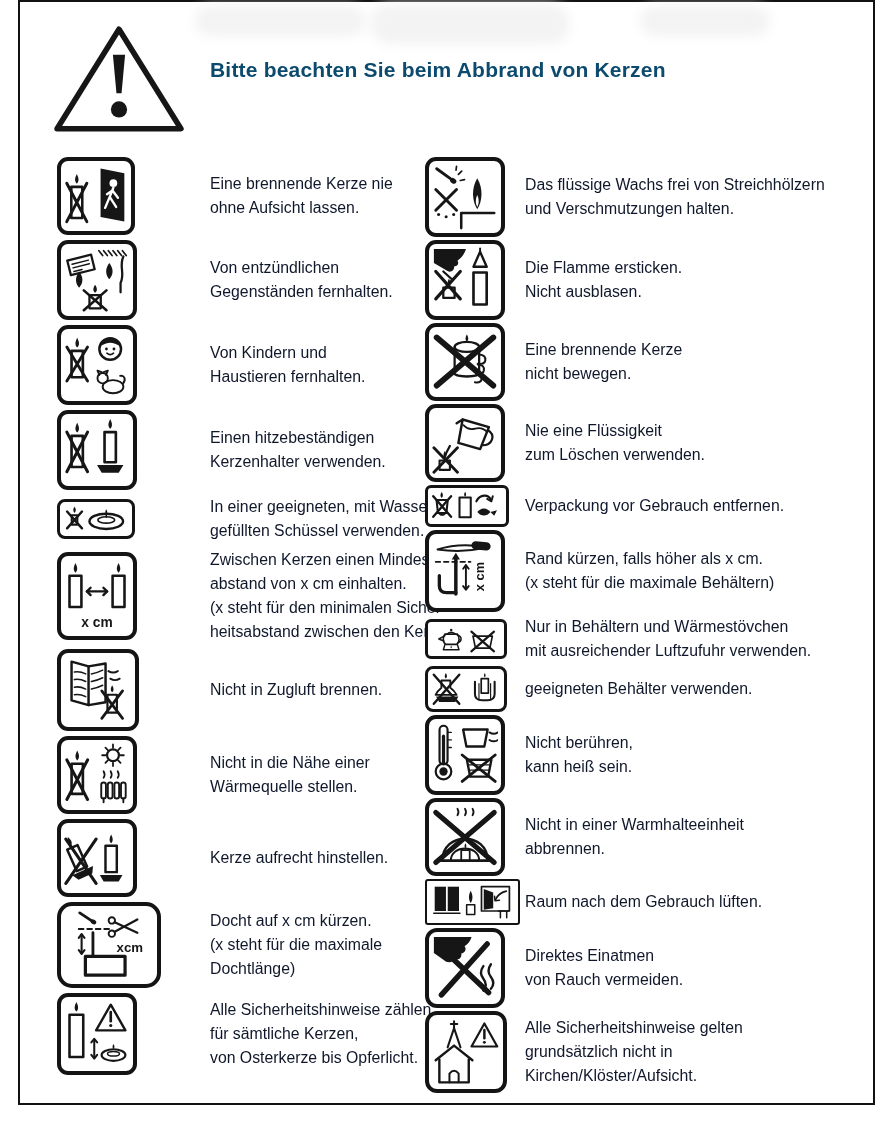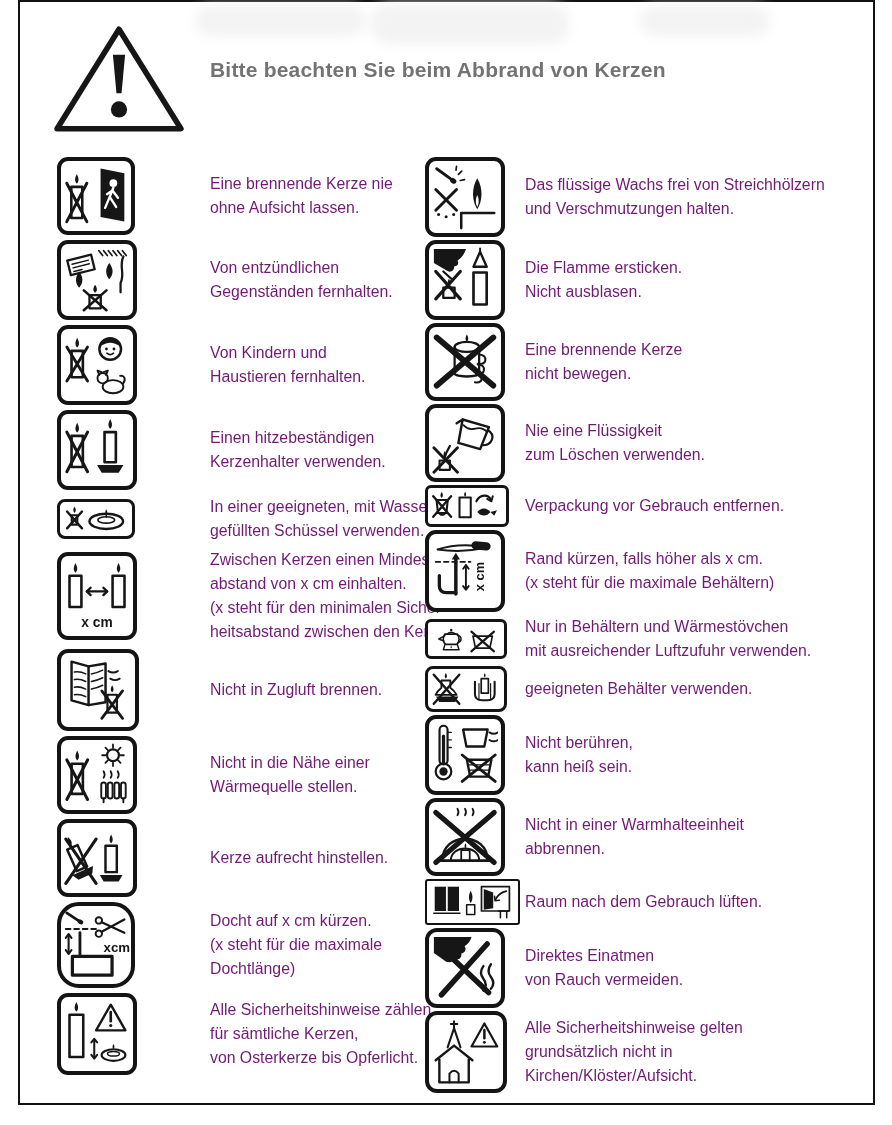--- a/index.html
+++ b/index.html
@@ -3,32 +3,32 @@
 <meta charset="utf-8">
 <style>
   html,body{margin:0;padding:0;}
   body{width:892px;height:1125px;background:#fff;position:relative;overflow:hidden;
        font-family:"Liberation Sans",sans-serif;color:#2d2d2d;}
   .page-frame{position:absolute;left:18px;top:0;width:857px;height:1105px;
        box-sizing:border-box;border:2px solid #121212;background:#fff;}
   .smudge{position:absolute;background:#f3f3f3;filter:blur(6px);border-radius:20px;}
   .warning-triangle{position:absolute;left:52px;top:24px;width:134px;height:110px;}
   .page-title{position:absolute;left:210px;top:57px;font-size:21px;font-weight:bold;
-       line-height:26px;color:#737373;letter-spacing:.2px;}
+       line-height:26px;color:#0c4a6e;letter-spacing:.2px;}
   .col{position:absolute;display:flex;flex-direction:column;}
   .col-left{left:57px;top:157px;row-gap:5px;}
   .col-right{left:425px;top:157px;row-gap:3px;}
   .row{display:flex;align-items:center;}
   .icon-cell{flex:0 0 auto;display:flex;align-items:center;justify-content:flex-start;}
   .col-left .icon-cell{width:153px;}
   .col-right .icon-cell{width:100px;}
   .icon-box{display:flex;align-items:center;justify-content:center;background:#fff;
        border-style:solid;border-color:#141414;box-sizing:border-box;}
   .icon-box svg{display:block;}
-  .text-block{font-size:15.8px;line-height:24px;color:#701a75;}
+  .text-block{font-size:15.8px;line-height:24px;color:#0f172a;}
   .line{white-space:nowrap;}
 </style>
 </head>
 <body>
 
 <div class="page-frame"></div>
 <div class="smudge" style="left:195px;top:6px;width:170px;height:30px;"></div>
 <div class="smudge" style="left:370px;top:4px;width:200px;height:40px;"></div>
 <div class="smudge" style="left:640px;top:6px;width:130px;height:30px;"></div>
 
@@ -245,21 +245,21 @@
             </g>
           </svg>
         </div>
       </div>
       <div class="text-block">
         <div class="line">Kerze aufrecht hinstellen.</div>
       </div>
     </div>
     <div class="row">
       <div class="icon-cell">
-        <div class="icon-box" style="width: 78px; height: 86px; border-width: 4px; border-radius: 22px; text-decoration: underline;">
+        <div class="icon-box" style="width: 104px; height: 86px; border-width: 4px; border-radius: 15px; text-decoration: underline;">
           <svg width="68" height="72" viewBox="0 0 72 76" xmlns="http://www.w3.org/2000/svg">
             <g fill="none" stroke="#161616" stroke-linecap="round" stroke-linejoin="round" stroke-width="2.6">
               <path d="M5 4 L17 12" stroke-width="3"></path>
               <ellipse cx="19.5" cy="13.5" rx="3.2" ry="2.4" transform="rotate(32 19.5 13.5)" fill="#161616" stroke="none"></ellipse>
               <path d="M4 21 H36" stroke-width="2" stroke-dasharray="5 4"></path>
               <circle cx="39" cy="12" r="3.4" stroke-width="2"></circle>
               <circle cx="39" cy="26" r="3.4" stroke-width="2"></circle>
               <path d="M42 14 L66 25 M42 24 L66 11" stroke-width="2.4"></path>
               <text x="44" y="45" font-size="14" font-weight="bold" font-family="Liberation Sans,sans-serif" fill="#161616" stroke="none">xcm</text>
               <path d="M7 27 V47" stroke-width="2.2"></path>

